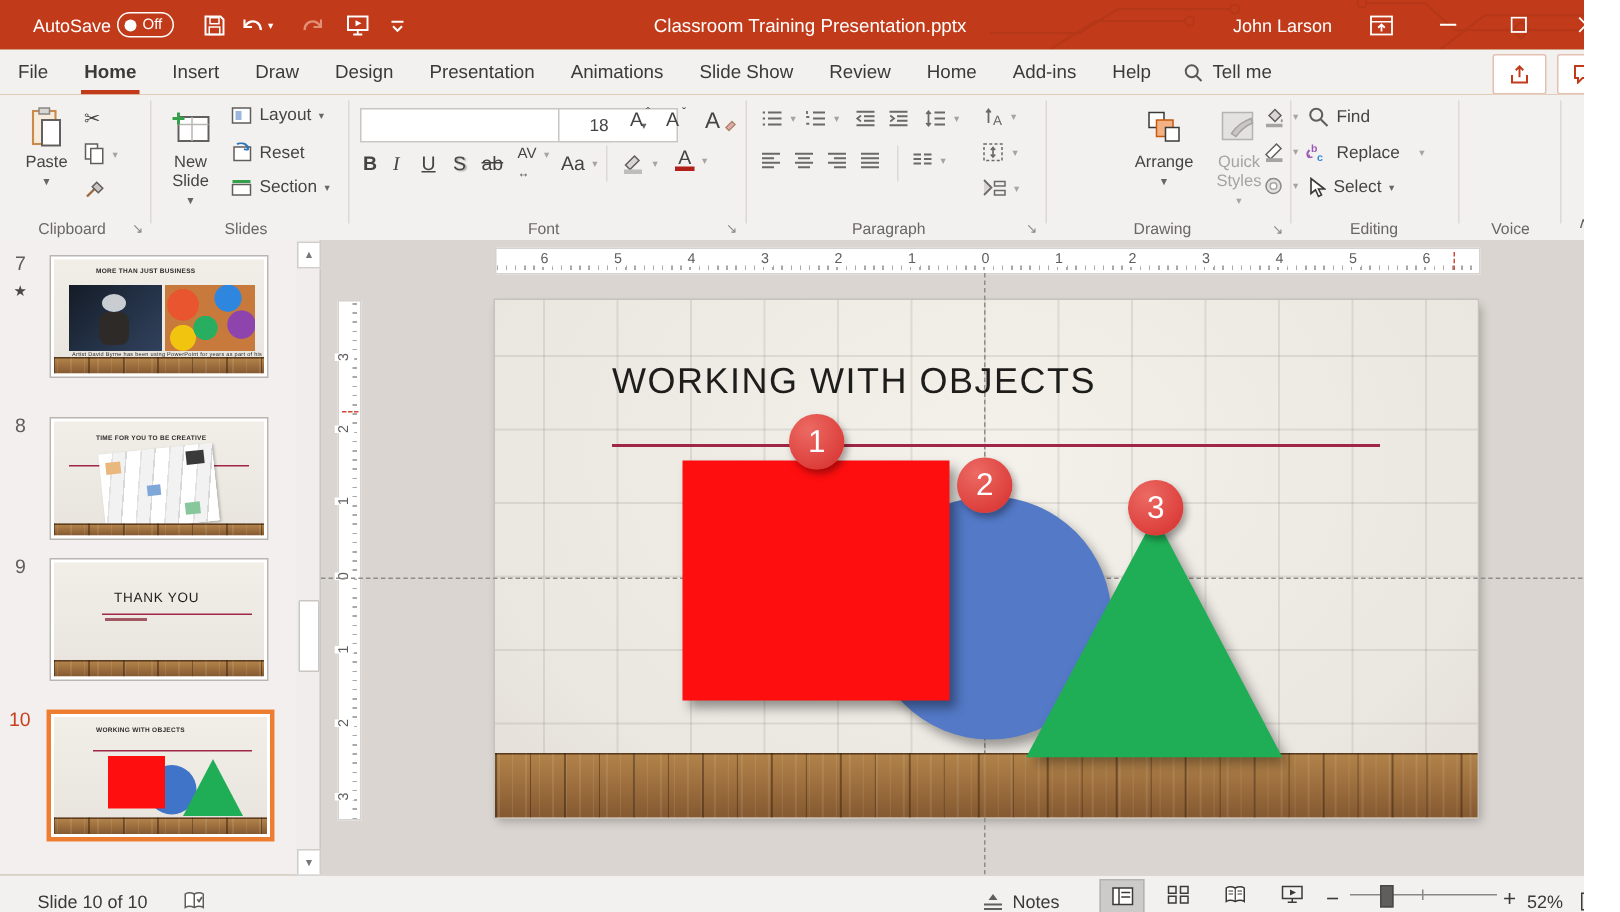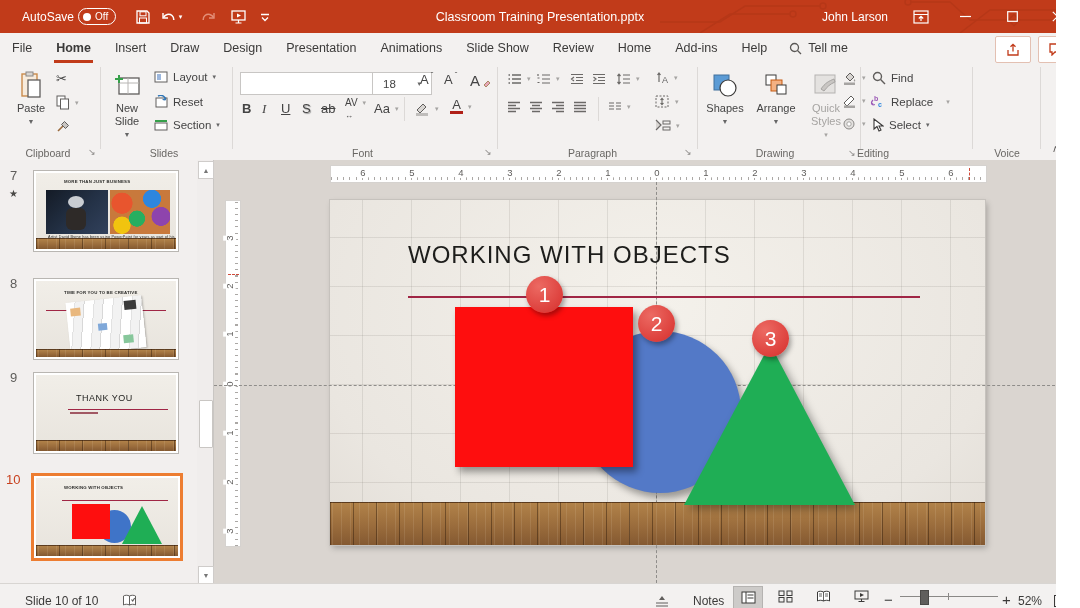--- a/index.html
+++ b/index.html
@@ -26,21 +26,21 @@
   
   .ribbon{position:absolute;left:0;top:63px;width:1080px;height:97px;background:#F3F1F0;border-bottom:1px solid #CFCCCA;}
   .rsep{position:absolute;top:4px;height:82px;width:1px;background:#DCD9D7;}
   .rlabel{position:absolute;top:84px;font-size:10.5px;color:#696764;text-align:center;}
   .launcher{position:absolute;top:84px;font-size:9px;color:#8a8886;}
   .bigbtn{position:absolute;display:flex;flex-direction:column;align-items:center;justify-content:flex-start;font-size:11px;color:#444;text-align:center;line-height:13px;}
   .bigbtn .bicon{height:30px;display:flex;align-items:center;margin:4px 0 2px;}
   .sbtn{position:absolute;display:flex;align-items:center;gap:5px;font-size:11.5px;color:#444;white-space:nowrap;}
   .caret{font-size:7px;color:#666;}
   .gray{color:#a6a4a2;}
-  .combo{position:absolute;height:21px;background:#fff;border:1px solid #C8C6C4;display:flex;align-items:center;font-size:11.5px;color:#444;padding:0 10px;justify-content:space-between;}
+  .combo{position:absolute;height:21px;background:#fff;border:1px solid #C8C6C4;display:flex;align-items:center;font-size:11.5px;color:#444;padding:0 20px;justify-content:space-between;}
   .fmt{font-size:13px;color:#444;}
   .licon{stroke:#6b6967;fill:none;stroke-width:1;}
   
   .workspace{position:absolute;left:0;top:160px;width:1080px;height:423px;background:#F2EFEE;}
   .thumb-scroll{position:absolute;left:197px;top:0;width:16px;height:423px;background:#F0EDEC;border-right:1px solid #C9C6C3;}
   .sb-btn{position:absolute;left:1px;width:14px;height:16px;background:#fff;border:1px solid #CFCCCA;color:#777;font-size:7px;display:flex;align-items:center;justify-content:center;}
   .sb-thumb{position:absolute;left:2px;width:12px;background:#fff;border:1px solid #C9C6C3;border-radius:1px;}
   .editarea{position:absolute;left:214px;top:0;width:851px;height:423px;background:#DAD5D0;overflow:hidden;}
   .vscroll{position:absolute;left:1065px;top:0;width:15px;height:423px;background:#E8E5E2;border-left:1px solid #D0CDCA;}
   
@@ -432,30 +432,20 @@
     <div class="sbtn" style="left:608px;top:38px">
         <svg class="licon" width="14" height="12">
           <path d="M1 2 h5 M1 5 h5 M1 8 h5 M8 2 h5 M8 5 h5 M8 8 h5" stroke-width="1.2"></path>
         </svg>
         <span class="caret gray">▾</span>
       </div>
     <div class="rlabel" style="left:500px;width:185px">Paragraph</div>
     <span class="launcher" style="left:684px">↘</span>
     <div class="rsep" style="left:697px"></div>
 
-    <div class="bigbtn" style="left:701px;top:3px;width:48px">
-      <span class="bicon">
-          <svg width="26" height="24" viewBox="0 0 26 24">
-            <rect x="2" y="2" width="15" height="15" fill="#5B9BD5" stroke="#41719C"></rect>
-            <circle cx="16" cy="15" r="8" fill="#fff" stroke="#3b3a39" stroke-width="1.2"></circle>
-          </svg>
-        </span>
-      <span>Shapes</span>
-        <span class="caret">▼</span>
-    </div>
     <div class="bigbtn" style="left:751px;top:3px;width:50px">
       <span class="bicon">
           <svg width="26" height="24" viewBox="0 0 26 24">
             <rect x="3" y="2" width="10" height="10" fill="#fff" stroke="#3b3a39"></rect>
             <rect x="8" y="7" width="11" height="11" fill="#F4B183" stroke="#C55A11"></rect>
             <rect x="14" y="12" width="9" height="9" fill="#fff" stroke="#3b3a39"></rect>
           </svg>
         </span>
       <span>Arrange</span>
         <span class="caret">▼</span>
@@ -513,21 +503,21 @@
       <span>Replace</span>
         <span class="caret gray" style="margin-left:8px">▾</span>
     </div>
     <div class="sbtn" style="left:872px;top:55px">
       <svg width="12" height="14" viewBox="0 0 12 14">
           <path d="M2 1 L2 11 L5 8.5 L7 13 L9 12 L7 8 L11 8 z" fill="#fff" stroke="#3b3a39" stroke-width="1.1"></path>
         </svg>
       <span>Select</span>
         <span class="caret">▾</span>
     </div>
-    <div class="rlabel" style="left:825px;width:96px">Editing</div>
+    <div class="rlabel" style="left:868px;width:96px">Editing</div>
     <div class="rsep" style="left:972px"></div>
 
     <div class="rlabel" style="left:982px;width:50px">Voice</div>
     <div class="rsep" style="left:1040px"></div>
     <div style="position:absolute;left:1052px;top:80px;font-size:10px;color:#605E5C">∧</div>
   </div>
 
   <div class="workspace">
 
     <div>
@@ -666,21 +656,21 @@
     <div class="st-item" style="left:25px">
         <span>Slide 10 of 10</span>
       </div>
     <div class="st-item" style="left:122px">
       <svg width="15" height="14" viewBox="0 0 15 14">
           <path d="M7.5 2 C5.5 1 3 1 1.5 2 V11 C3 10 5.5 10 7.5 11 C9.5 10 12 10 13.5 11 V2 C12 1 9.5 1 7.5 2 z" fill="#fff" stroke="#605E5C"></path>
           <path d="M7.5 2 V11" stroke="#605E5C"></path>
           <path d="M9.5 5.5 l1.2 1.5 2 -3" fill="none" stroke="#605E5C" stroke-width="1.2"></path>
         </svg>
     </div>
-    <div class="st-item" style="left:655px;gap:24px">
+    <div class="st-item" style="left:655px;gap:6px">
       <svg width="14" height="13" viewBox="0 0 14 13">
           <path d="M7 1 L10 5 H4 z" fill="#605E5C"></path>
           <path d="M1 8 h12 M1 11 h12" stroke="#605E5C" stroke-width="1.2"></path>
         </svg>
       <span>Notes</span>
     </div>
     <div class="viewbtn active" style="left:733px">
       <svg width="15" height="13" viewBox="0 0 15 13">
           <rect x="1" y="1" width="13" height="11" fill="#fff" stroke="#3b3a39"></rect>
           <path d="M5 1 v11 M6.5 4 h6 M6.5 7 h6" stroke="#3b3a39"></path>

